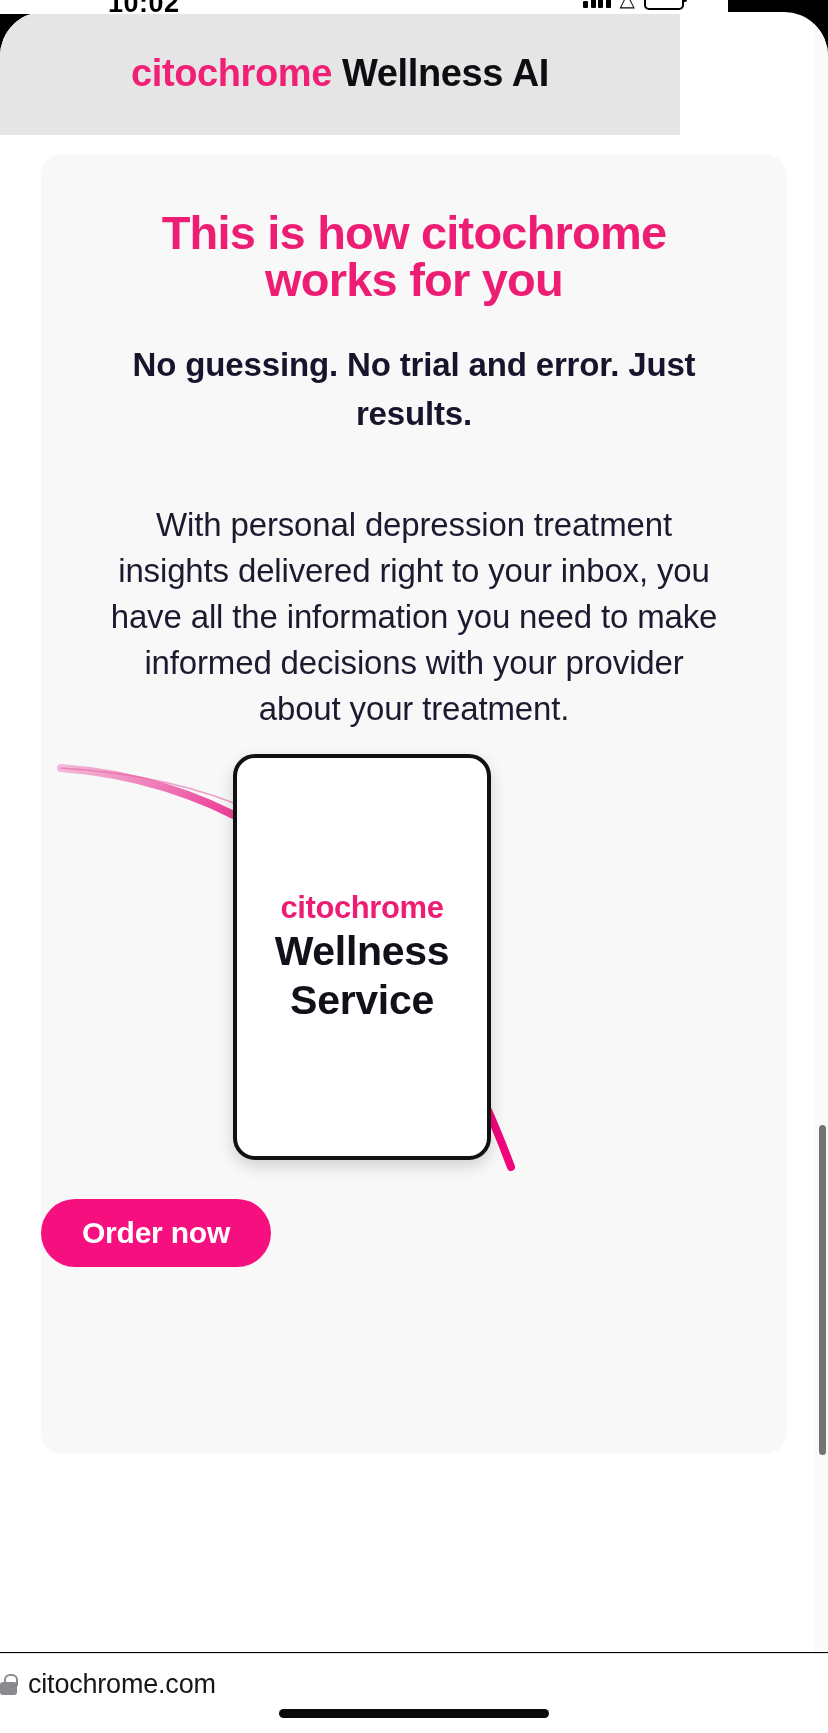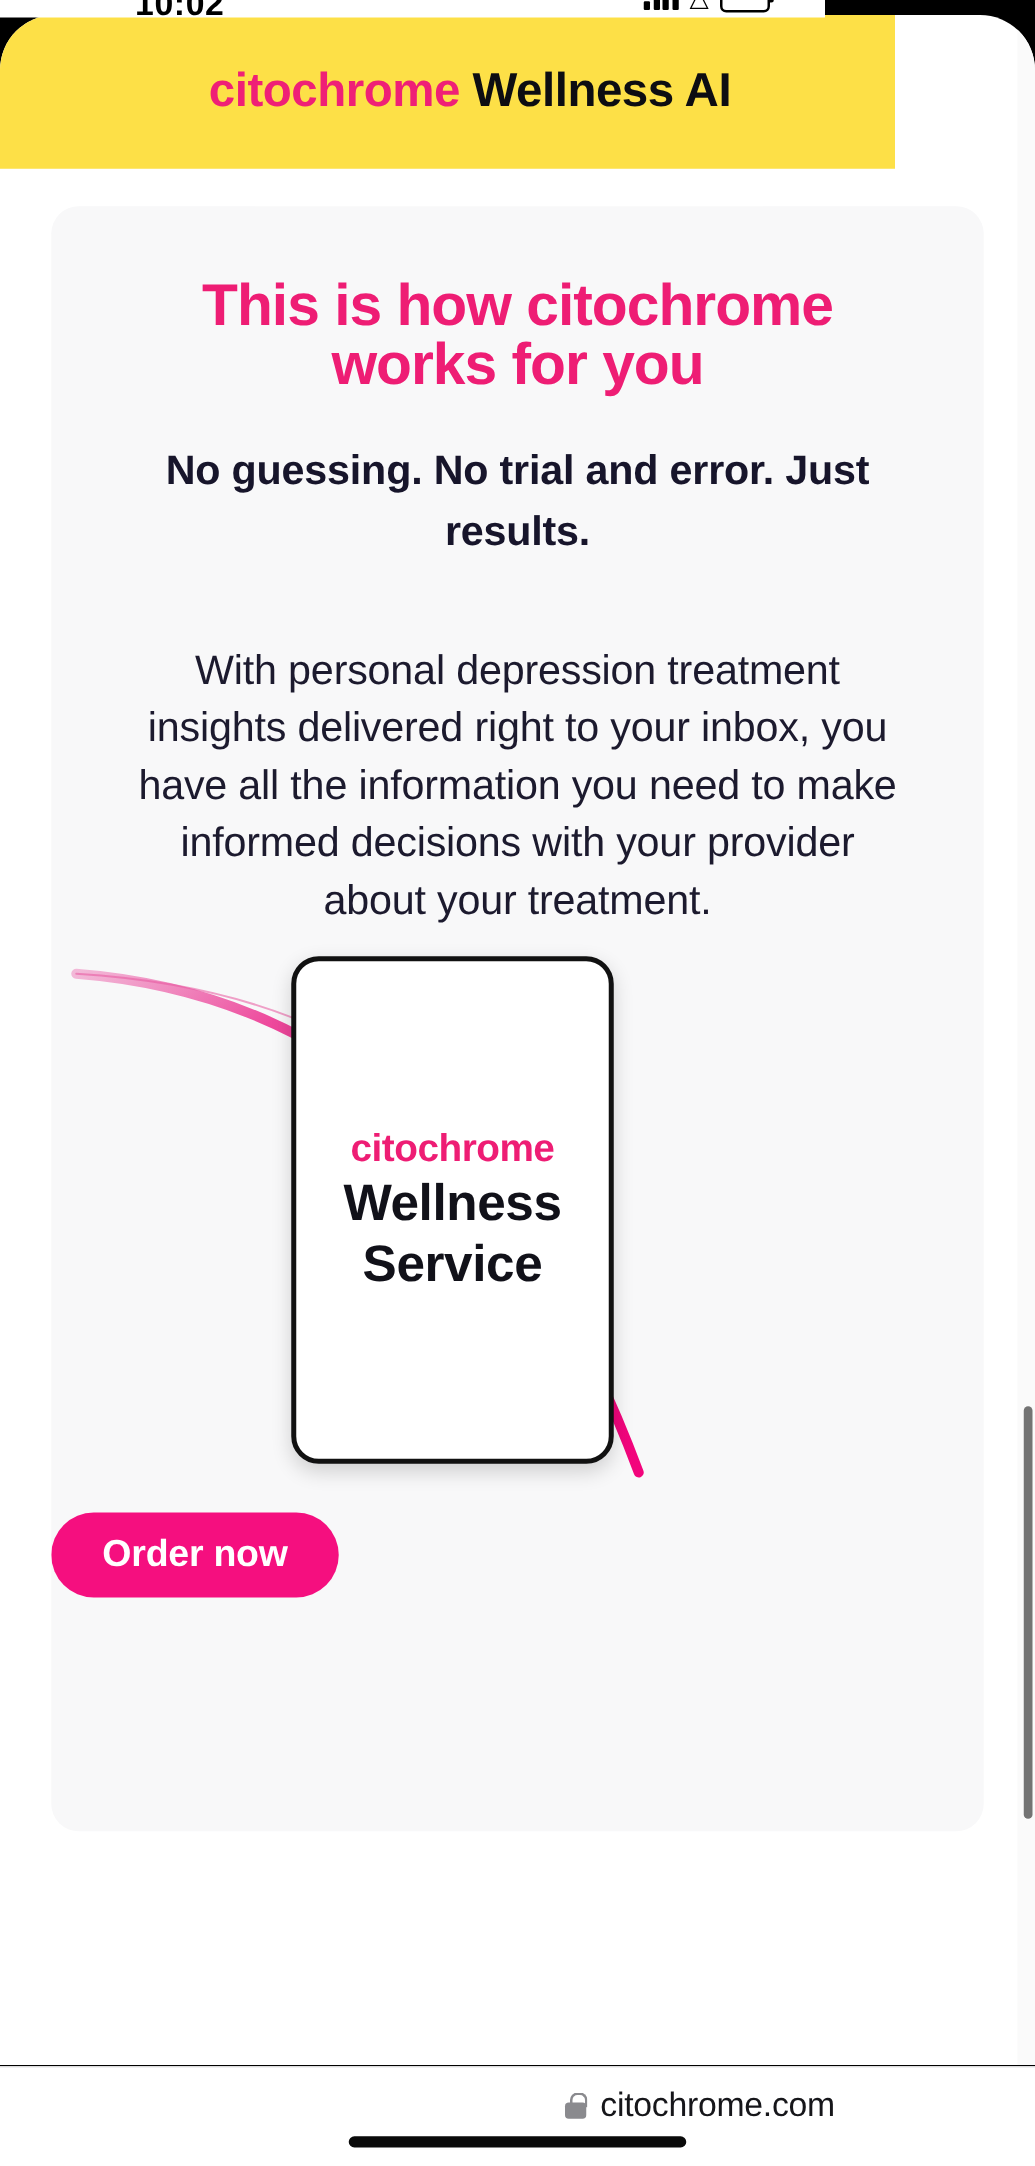--- a/index.html
+++ b/index.html
@@ -21,21 +21,21 @@
     width: 828px;
     height: 1733px;
     background: #000;
     overflow: hidden;
   }
 
   
   #status-bar {
     position: absolute;
     left: 0; top: 0;
-    width: 660px;
+    width: 728px;
     height: 14px;
     background: #ffffff;
     z-index: 40;
     overflow: hidden;
   }
   #status-time {
     position: absolute;
     left: 108px; top: -12px;
     font-size: 27px;
     font-weight: 600;
@@ -100,37 +100,36 @@
 
   
   #site-header {
     position: absolute;
     left: 0; top: 0;
     width: 680px;
     height: 123px;
     display: flex;
     align-items: center;
     justify-content: center;
-    background: #fde047;
-    padding-left: 36px;
+    background: #e5e5e5;
   }
   #brand-title {
     font-size: 38px;
     font-weight: 700;
     letter-spacing: -0.4px;
     white-space: nowrap;
   }
   #brand-title .brand-pink { color: #ef2076; }
   #brand-title .brand-dark { color: #0d0d12; }
 
   
   #content-card {
     position: absolute;
     left: 41px;
-    top: 153px;
+    top: 142px;
     width: 746px;
     height: 1300px;
     background: #f8f8f9;
     border-radius: 22px;
     overflow: hidden;
   }
 
   #headline {
     margin: 0;
     padding: 55px 54px 0 54px;
@@ -287,21 +286,21 @@
     border-top: 1px solid #e3e3e5;
     z-index: 30;
   }
   #url-row {
     position: absolute;
     left: 0; top: 8px;
     width: 668px;
     height: 44px;
     display: flex;
     align-items: center;
-    justify-content: flex-end;
+    justify-content: flex-start;
     gap: 11px;
   }
   #lock-icon {
     width: 17px;
     height: 21px;
     position: relative;
     flex: 0 0 auto;
   }
   #lock-icon .shackle {
     position: absolute;

